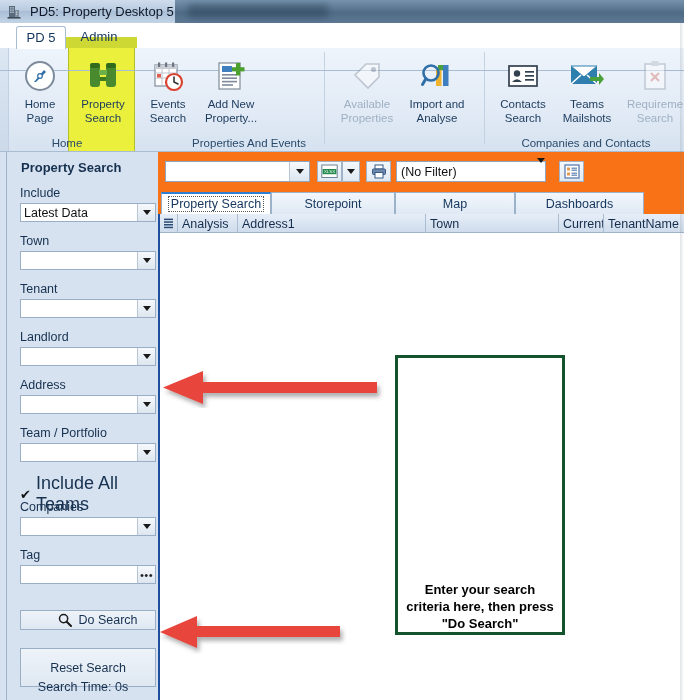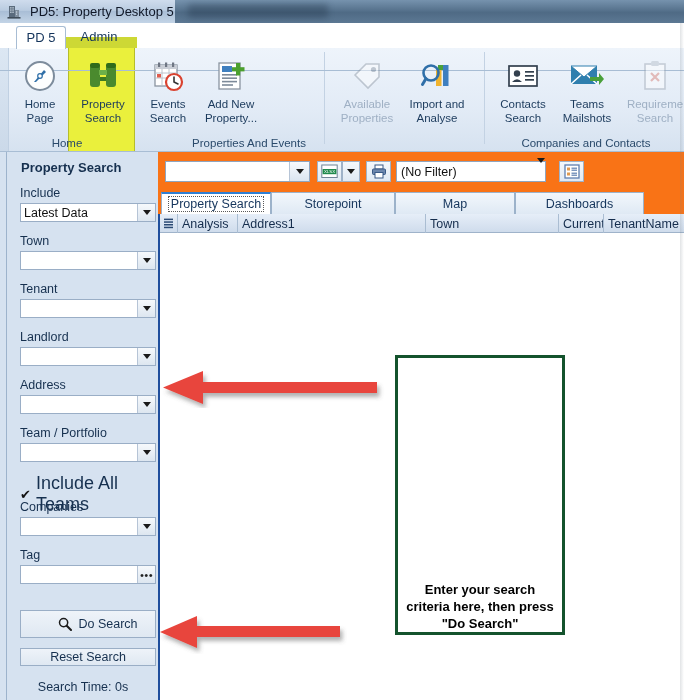--- a/index.html
+++ b/index.html
@@ -715,29 +715,29 @@
       <div class="field" style="top:396px;">
         <span class="fl">Tag</span>
         <div class="combo">
           <span class="cval"></span>
           <span class="cbtn">
               <i class="dots">•••</i>
             </span>
         </div>
       </div>
 
-      <div class="btn" style="top:458px; height:28px;padding-left:20px;">
+      <div class="btn" style="top:458px; height:20px;padding-left:20px;">
         <svg width="14" height="14" viewBox="0 0 14 14">
           <circle cx="5.6" cy="5.6" r="4.1" fill="none" stroke="#1b1b1b" stroke-width="1.5"></circle>
           <line x1="8.7" y1="8.7" x2="13" y2="13" stroke="#1b1b1b" stroke-width="2" stroke-linecap="round"></line>
         </svg>
         <span>Do Search</span>
       </div>
 
-      <div class="btn" style="top:496px; height:18px;">
+      <div class="btn" style="top:496px; height:39px;">
         <span>Reset Search</span>
       </div>
 
       <div class="status-line" style="top:528px;">Search Time: 0s</div>
 
     </div>
   </div>
 
   <div class="content">
 

